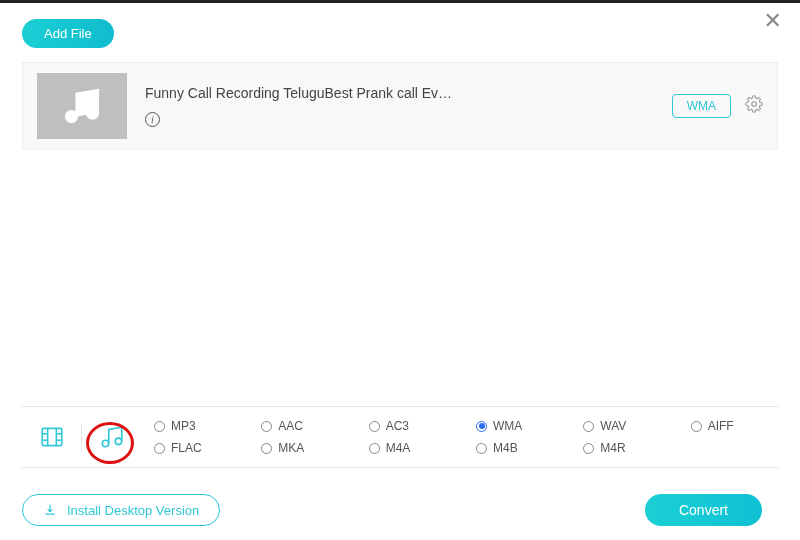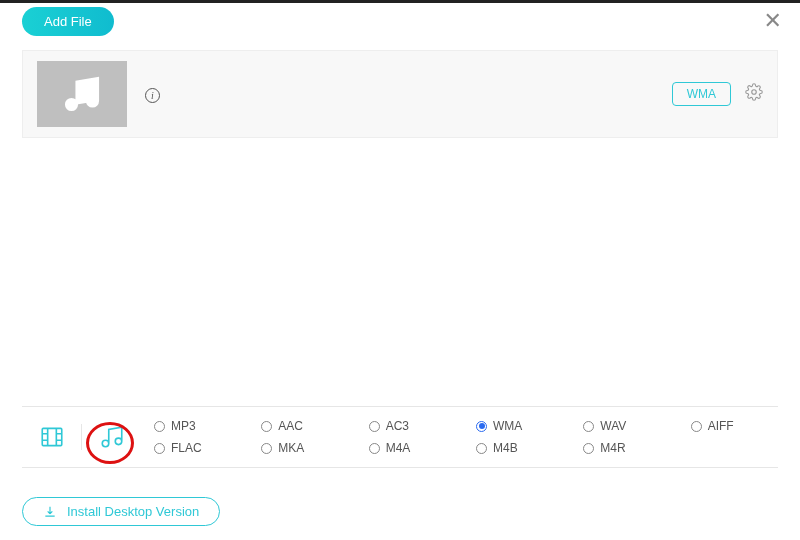--- a/index.html
+++ b/index.html
@@ -1,19 +1,19 @@
 <!DOCTYPE html>
 <html><head>
 <meta charset="utf-8">
 <style>
   * { box-sizing: border-box; margin: 0; padding: 0; }
   body { font-family: Arial, sans-serif; background: #fff; width: 800px; height: 540px; position: relative; color: #555; }
   .top-border { height: 3px; background: #222; }
   .close { position: absolute; top: 10px; right: 18px; cursor: pointer; color: #888; font-size: 22px; line-height: 1; }
-  .content { padding: 4px 22px 0 22px; }
+  .content { padding: 16px 22px 0 22px; }
   .add-file-btn { background: linear-gradient(90deg,#1ad0d4,#10bccf); color: #fff; border: none; border-radius: 16px; padding: 7px 22px; font-size: 13px; cursor: pointer; }
   .file-row { margin-top: 14px; border: 1px solid #eee; background: #f8f8f8; padding: 10px 14px; display: flex; align-items: center; }
   .thumb { width: 90px; height: 66px; background: #bfbfbf; display: flex; align-items: center; justify-content: center; margin-right: 18px; }
   .thumb svg { width: 42px; height: 42px; fill: #fff; }
   .file-info { flex: 1; }
   .file-title { color: #444; font-size: 14px; margin-bottom: 8px; }
   .info-icon { display: inline-block; width: 15px; height: 15px; border: 1.2px solid #555; border-radius: 50%; text-align: center; font-size: 10px; line-height: 14px; font-style: italic; color: #555; font-family: Georgia, serif; }
   .file-actions { display: flex; align-items: center; gap: 14px; }
   .format-badge { border: 1px solid #2fc8d6; color: #2fc8d6; border-radius: 4px; padding: 4px 14px; font-size: 12px; cursor: pointer; }
   .gear { color: #999; cursor: pointer; }
@@ -42,20 +42,21 @@
 <div class="content">
   <button class="add-file-btn">Add File</button>
 
   <div class="file-row">
     <div class="thumb">
       <svg viewBox="0 0 24 24">
           <path d="M9 18a3 3 0 1 1-6 0 3 3 0 0 1 6 0zm12-2a3 3 0 1 1-6 0 3 3 0 0 1 6 0zM9 18V5l12-2v13" stroke="#fff" stroke-width="1.5" fill="#fff"></path>
         </svg>
     </div>
     <div class="file-info">
+      <div class="file-title">Funny Call Recording TeluguBest Prank call Ev…</div>
       <span class="info-icon">i</span>
     </div>
     <div class="file-actions">
       <span class="format-badge">WMA</span>
       <span class="gear">
         <svg viewBox="0 0 24 24" stroke-width="1.5">
             <circle cx="12" cy="12" r="3"></circle>
             <path d="M19.4 15a1.7 1.7 0 0 0 .34 1.87l.06.06a2 2 0 1 1-2.83 2.83l-.06-.06a1.7 1.7 0 0 0-1.87-.34 1.7 1.7 0 0 0-1 1.56V21a2 2 0 1 1-4 0v-.09a1.7 1.7 0 0 0-1-1.56 1.7 1.7 0 0 0-1.87.34l-.06.06a2 2 0 1 1-2.83-2.83l.06-.06a1.7 1.7 0 0 0 .34-1.87 1.7 1.7 0 0 0-1.56-1H3a2 2 0 1 1 0-4h.09a1.7 1.7 0 0 0 1.56-1 1.7 1.7 0 0 0-.34-1.87l-.06-.06a2 2 0 1 1 2.83-2.83l.06.06a1.7 1.7 0 0 0 1.87.34H9a1.7 1.7 0 0 0 1-1.56V3a2 2 0 1 1 4 0v.09a1.7 1.7 0 0 0 1 1.56 1.7 1.7 0 0 0 1.87-.34l.06-.06a2 2 0 1 1 2.83 2.83l-.06.06a1.7 1.7 0 0 0-.34 1.87V9a1.7 1.7 0 0 0 1.56 1H21a2 2 0 1 1 0 4h-.09a1.7 1.7 0 0 0-1.56 1z"></path>
           </svg>
       </span>
@@ -127,13 +128,14 @@
     </div>
 </div>
 
 <div class="footer">
   <button class="install-btn">
     <svg viewBox="0 0 24 24" stroke-width="2">
         <path d="M12 3v12m0 0l-4-4m4 4l4-4M4 19h16"></path>
       </svg>
     <span>Install Desktop Version</span>
   </button>
+  <button class="convert-btn">Convert</button>
 </div>
 
 </body></html>

